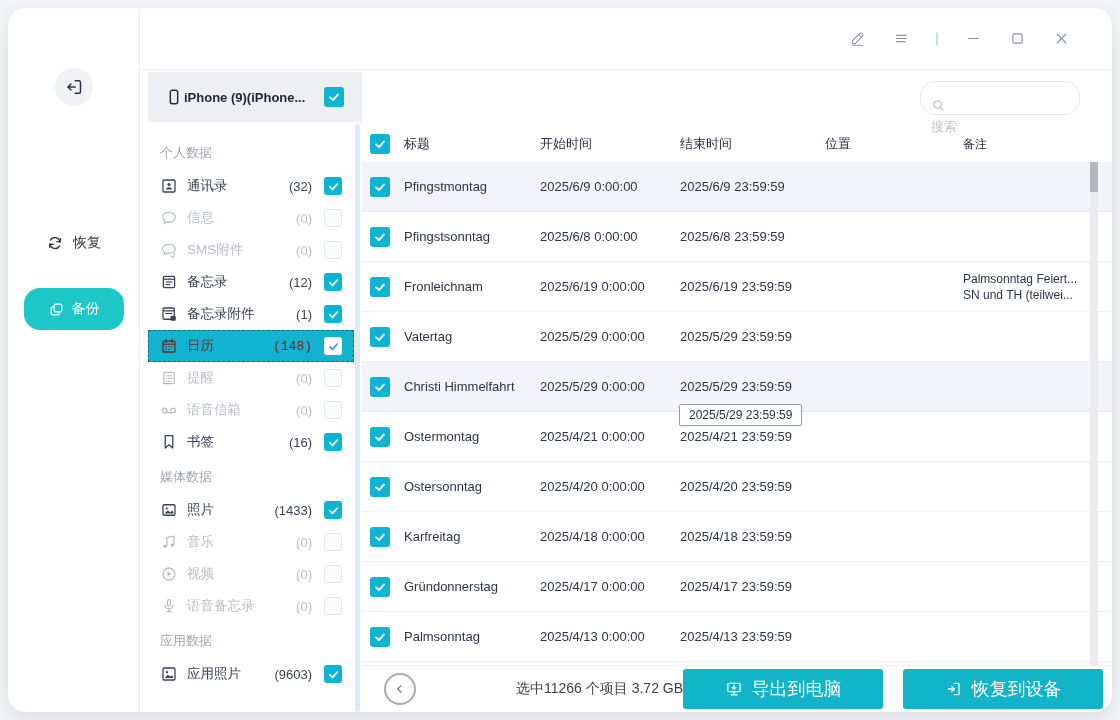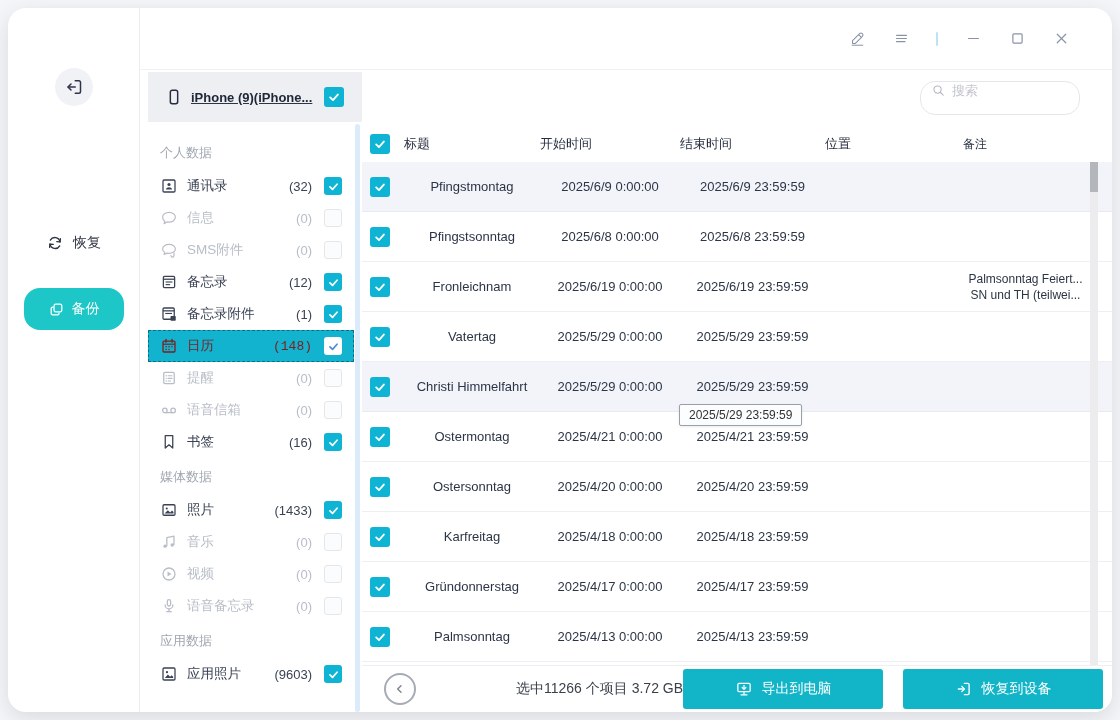--- a/index.html
+++ b/index.html
@@ -28,21 +28,21 @@
   .title-group{display:flex;align-items:center;gap:9px;}
   .title-group svg{width:18px;height:24px;color:#262d40;}
   .app-title{font-size:15px;font-weight:bold;color:#1c2233;}
   .win-icons{margin-left:auto;display:flex;align-items:center;gap:26px;color:#8a92a6;}
   .icon-btn{width:18px;height:18px;cursor:pointer;display:flex;align-items:center;justify-content:center;}
   .icon-btn svg{width:17px;height:17px;}
   .tsep{width:2px;height:14px;background:#bfe2f2;border-radius:1px;}
   .body-row{flex:1;display:flex;min-height:0;}
   
   .panel{width:222px;flex:none;display:flex;flex-direction:column;position:relative;}
-  .device-header{margin:2px 0 0 8px;height:50px;background:#edeff3;display:flex;align-items:center;padding:0 18px;gap:9px;text-decoration:underline;}
+  .device-header{margin:2px 0 0 8px;height:50px;background:#edeff3;display:flex;align-items:center;padding:0 18px;gap:2px;}
   .device-header svg{width:16px;height:22px;color:#262d40;flex:none;}
   .device-name{font-size:13px;font-weight:bold;color:#1f2636;flex:1;white-space:nowrap;overflow:hidden;}
   .cat-list{flex:1;overflow:hidden;padding-top:12px;}
   .cat-section{padding:10px 0 8px 20px;font-size:13px;color:var(--section);}
   .cat-item{height:32px;margin:0 8px;display:flex;align-items:center;padding:0 12px 0 12px;font-size:13.5px;color:#3a4254;cursor:pointer;position:relative;}
   .cat-icon{width:18px;height:18px;margin-right:9px;flex:none;display:flex;}
   .cat-icon svg{width:18px;height:18px;}
   .cat-label{white-space:nowrap;}
   .cat-count{margin-left:auto;margin-right:12px;font-size:13px;}
   .cat-item.disabled{color:var(--muted);}
@@ -53,50 +53,50 @@
   .cb.on{background:var(--checkbox);}
   .cb.off{background:#fbfcfd;border:1px solid #e4e6ea;}
   .cb.sel{background:#fff;}
   .cb.sel svg{color:#4e8ed8;}
   .cb.big{width:20px;height:20px;}
   .cb.big svg{width:14px;height:14px;}
   .panel-scroll{position:absolute;right:2px;top:54px;bottom:0;width:5px;background:#dcebf9;border-radius:3px;}
   
   .content{flex:1;min-width:0;display:flex;flex-direction:column;position:relative;}
   .search-row{height:56px;flex:none;display:flex;align-items:center;justify-content:flex-end;padding-right:32px;}
-  .search-pill{width:160px;height:29px;border:1px solid #e4e6ea;border-radius:15px;display:flex;align-items:flex-end;padding:16px 10px;gap:6px;background:#fff;}
+  .search-pill{width:160px;height:29px;border:1px solid #e4e6ea;border-radius:15px;display:flex;align-items:flex-start;padding:16px 10px;gap:6px;background:#fff;flex-direction:column;}
   .search-pill svg{width:15px;height:15px;color:#b4b9c2;flex:none;}
   .search-pill input{border:none;outline:none;width:100%;font-size:13px;color:#555;background:transparent;font-family:inherit;}
   .search-pill input::placeholder{color:#c0c4cc;}
   .trow{display:flex;align-items:center;}
   .trow .cb{margin-left:8px;}
   .cell{white-space:nowrap;overflow:hidden;}
   .cell-title{width:136px;margin-left:14px;font-size:13px;}
   .cell-start{width:140px;font-size:13px;}
   .cell-end{width:145px;font-size:13px;}
   .cell-loc{width:138px;font-size:13px;}
   .cell-note{flex:1;padding-right:24px;font-size:12px;}
   .table-head{height:36px;flex:none;font-size:13px;color:#262e3f;}
   .rows{flex:1;overflow:hidden;}
-  .row{height:50px;border-bottom:1px solid #edeff3;background:#fff;text-align:center;}
+  .row{height:50px;border-bottom:1px solid #edeff3;background:#fff;}
   .row.hl{background:var(--highlight_row);border-bottom-color:#e7eaf1;}
   .note-line{display:block;line-height:16px;color:#2c3546;}
   .tooltip{position:absolute;left:317px;top:334px;background:#fcfdfe;border:1px solid #98a0aa;
     border-radius:2px;padding:3px 9px;font-size:12px;color:#333;box-shadow:0 1px 3px rgba(0,0,0,.08);z-index:5;}
   .vscroll{position:absolute;right:14px;top:92px;bottom:47px;width:8px;background:#ececee;}
   .vthumb{position:absolute;top:0;left:0;width:8px;height:30px;background:#b3b6bb;}
   
   .footer{height:47px;flex:none;border-top:1px solid #edeff2;display:flex;align-items:center;background:#fff;}
   .page-back{margin-left:22px;width:32px;height:32px;border-radius:50%;border:2px solid #a6abb4;color:#80868f;
     display:flex;align-items:center;justify-content:center;cursor:pointer;flex:none;}
   .page-back svg{width:16px;height:16px;}
   .sel-text{margin-left:100px;font-size:14px;color:#3a3f4a;white-space:nowrap;}
   .footer-spacer{flex:1;}
   .action-btn{width:200px;height:40px;background:var(--accent);color:#fff;border-radius:3px;
-    display:flex;align-items:center;justify-content:center;gap:9px;font-size:14px;cursor:pointer;flex:none;}
+    display:flex;align-items:center;justify-content:center;gap:9px;font-size:18px;cursor:pointer;flex:none;}
   .action-btn svg{width:18px;height:18px;}
   .action-btn + .action-btn{margin-left:20px;}
   .mr32{margin-right:32px;}
 </style>
 </head>
 <body>
 
 <div class="window">
 
   <div class="nav">

